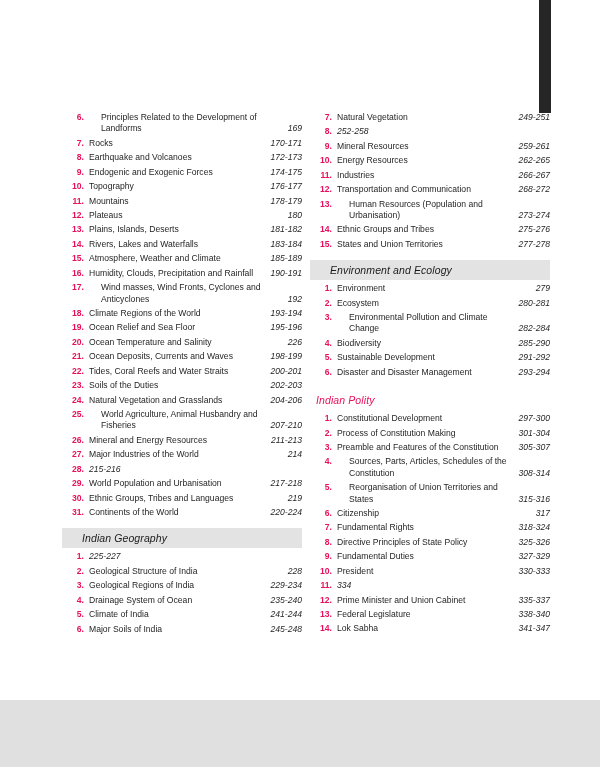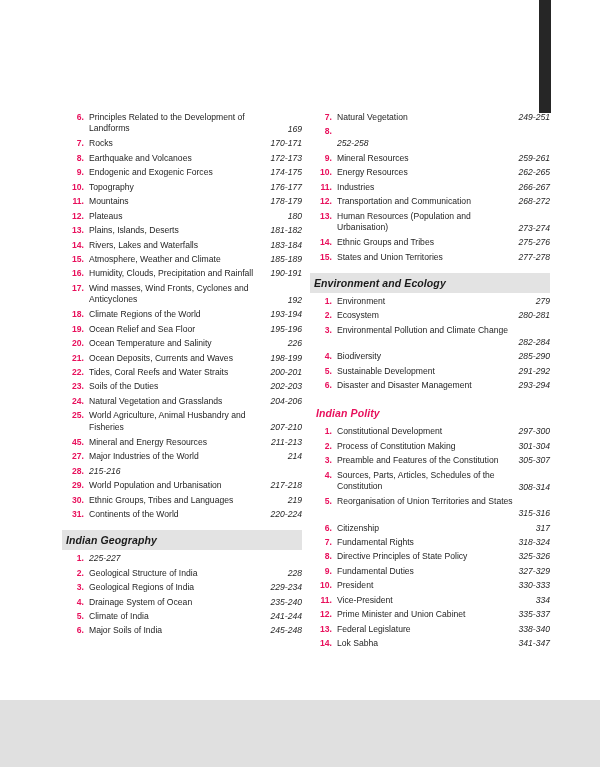--- a/index.html
+++ b/index.html
@@ -55,25 +55,25 @@
   }
   .col {
     width: 240px;
   }
   #col-left  { margin-left: 62px; }
   #col-right { margin-left: 8px; }
 
   
   .sec-head {
     font-style: italic;
-    font-weight: bold;
+    font-weight: normal;
     font-size: 10.5px;
     color: #1a1a1a;
     background: #e3e3e3;
-    padding: 4px 0 4px 4px;
+    padding: 4px 0 4px 20px;
     margin: 10px 0 3px 0;
     letter-spacing: 0.1px;
   }
   .sec-head.plain {
     background: transparent;
     color: #e8105c;
     padding-left: 6px;
     margin: 12px 0 3px 0;
   }
 
@@ -102,22 +102,22 @@
   }
   .pages {
     flex: 0 0 auto;
     font-style: italic;
     text-align: right;
     white-space: nowrap;
     color: #1f1f1f;
   }
 
   
-  .entry.wrap .title { white-space: normal; }
-  .entry.wrap .pages { align-self: flex-end; margin-top: 12px; }
+  .entry.wrap .title { white-space: normal; margin-left: 12px; }
+  .entry.wrap .pages { align-self: flex-end; }
 
   
   .entry.tight .title { padding-right: 3px; }
 </style>
 </head>
 <body>
 
 <div id="page">
 
   <div id="edge-tab"></div>
@@ -218,21 +218,21 @@
           <div class="num">24.</div>
           <div class="title">Natural Vegetation and Grasslands</div>
           <div class="pages">204-206</div>
         </div>
         <div class="entry wrap">
           <div class="num">25.</div>
           <div class="title">World Agriculture, Animal Husbandry and Fisheries</div>
           <div class="pages">207-210</div>
         </div>
         <div class="entry">
-          <div class="num">45.</div>
+          <div class="num">26.</div>
           <div class="title">Mineral and Energy Resources</div>
           <div class="pages">211-213</div>
         </div>
         <div class="entry">
           <div class="num">27.</div>
           <div class="title">Major Industries of the World</div>
           <div class="pages">214</div>
         </div>
         <div class="entry">
           <div class="num">28.</div>
@@ -406,21 +406,20 @@
           <div class="title">Fundamental Duties</div>
           <div class="pages">327-329</div>
         </div>
         <div class="entry">
           <div class="num">10.</div>
           <div class="title">President</div>
           <div class="pages">330-333</div>
         </div>
         <div class="entry">
           <div class="num">11.</div>
-          <div class="title">Vice-President</div>
           <div class="pages">334</div>
         </div>
         <div class="entry">
           <div class="num">12.</div>
           <div class="title">Prime Minister and Union Cabinet</div>
           <div class="pages">335-337</div>
         </div>
         <div class="entry">
           <div class="num">13.</div>
           <div class="title">Federal Legislature</div>

